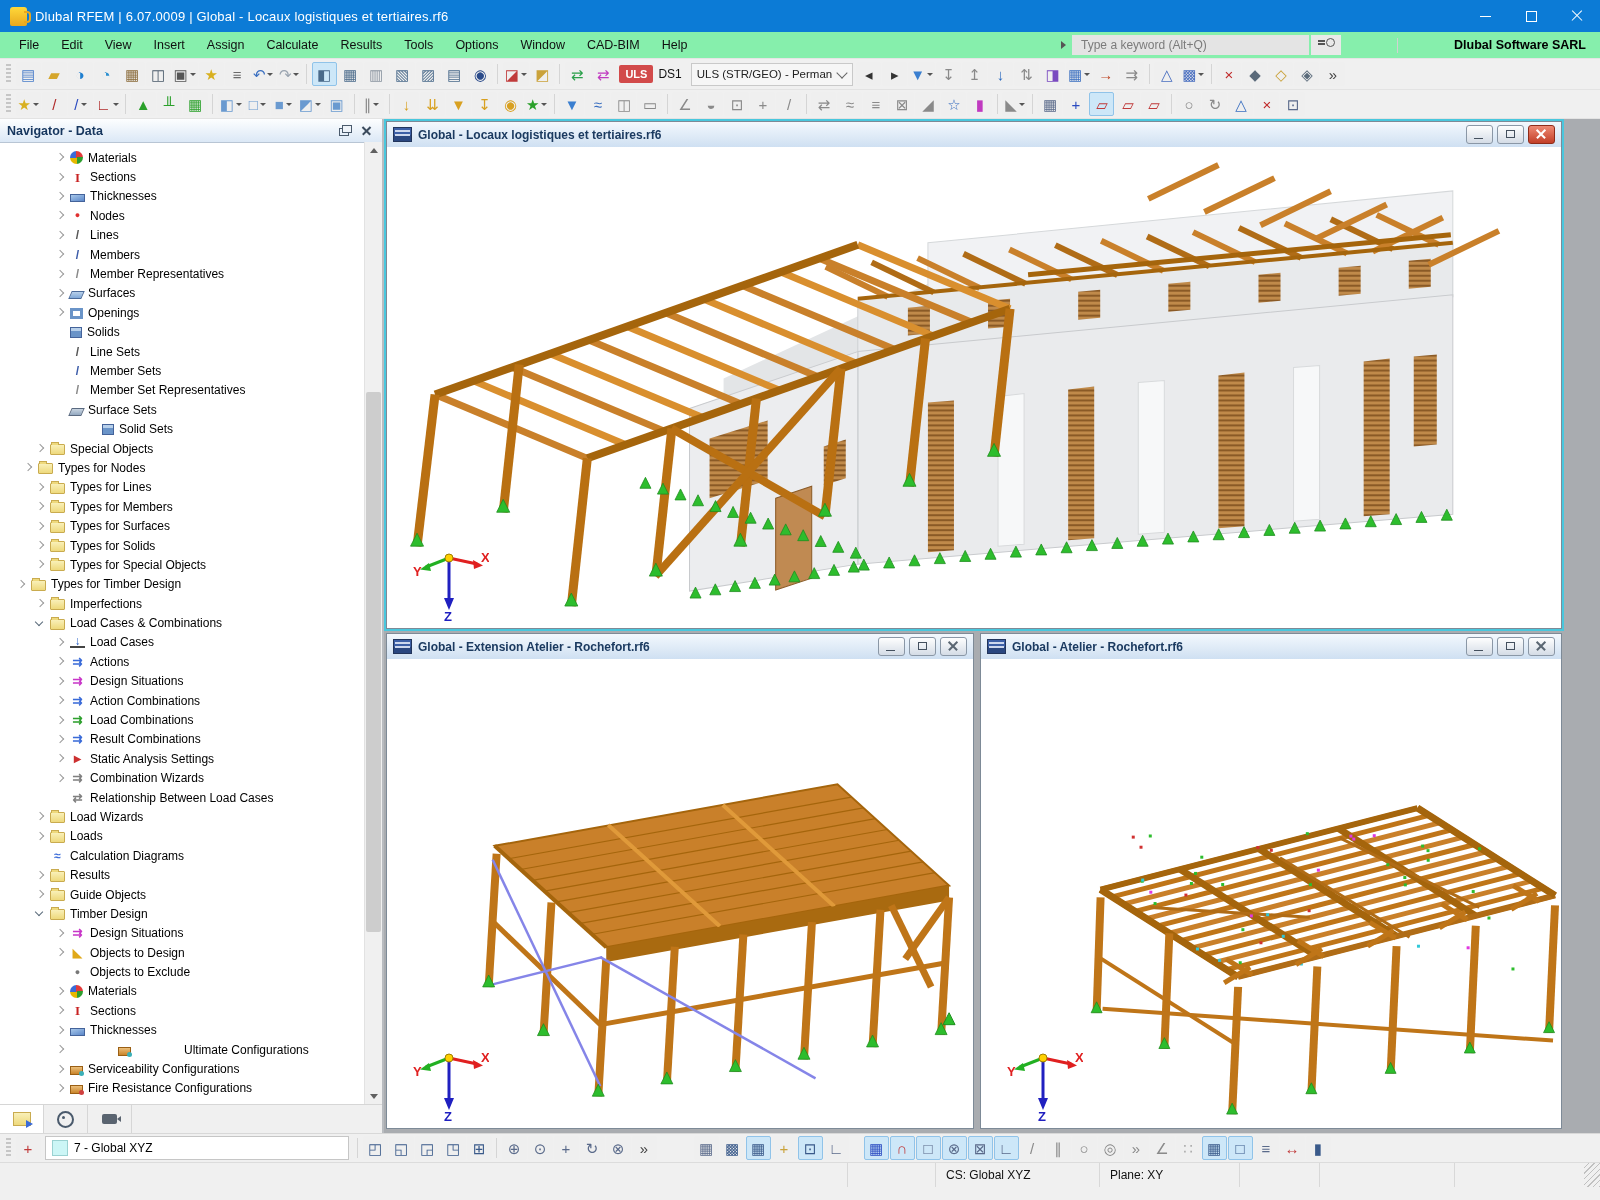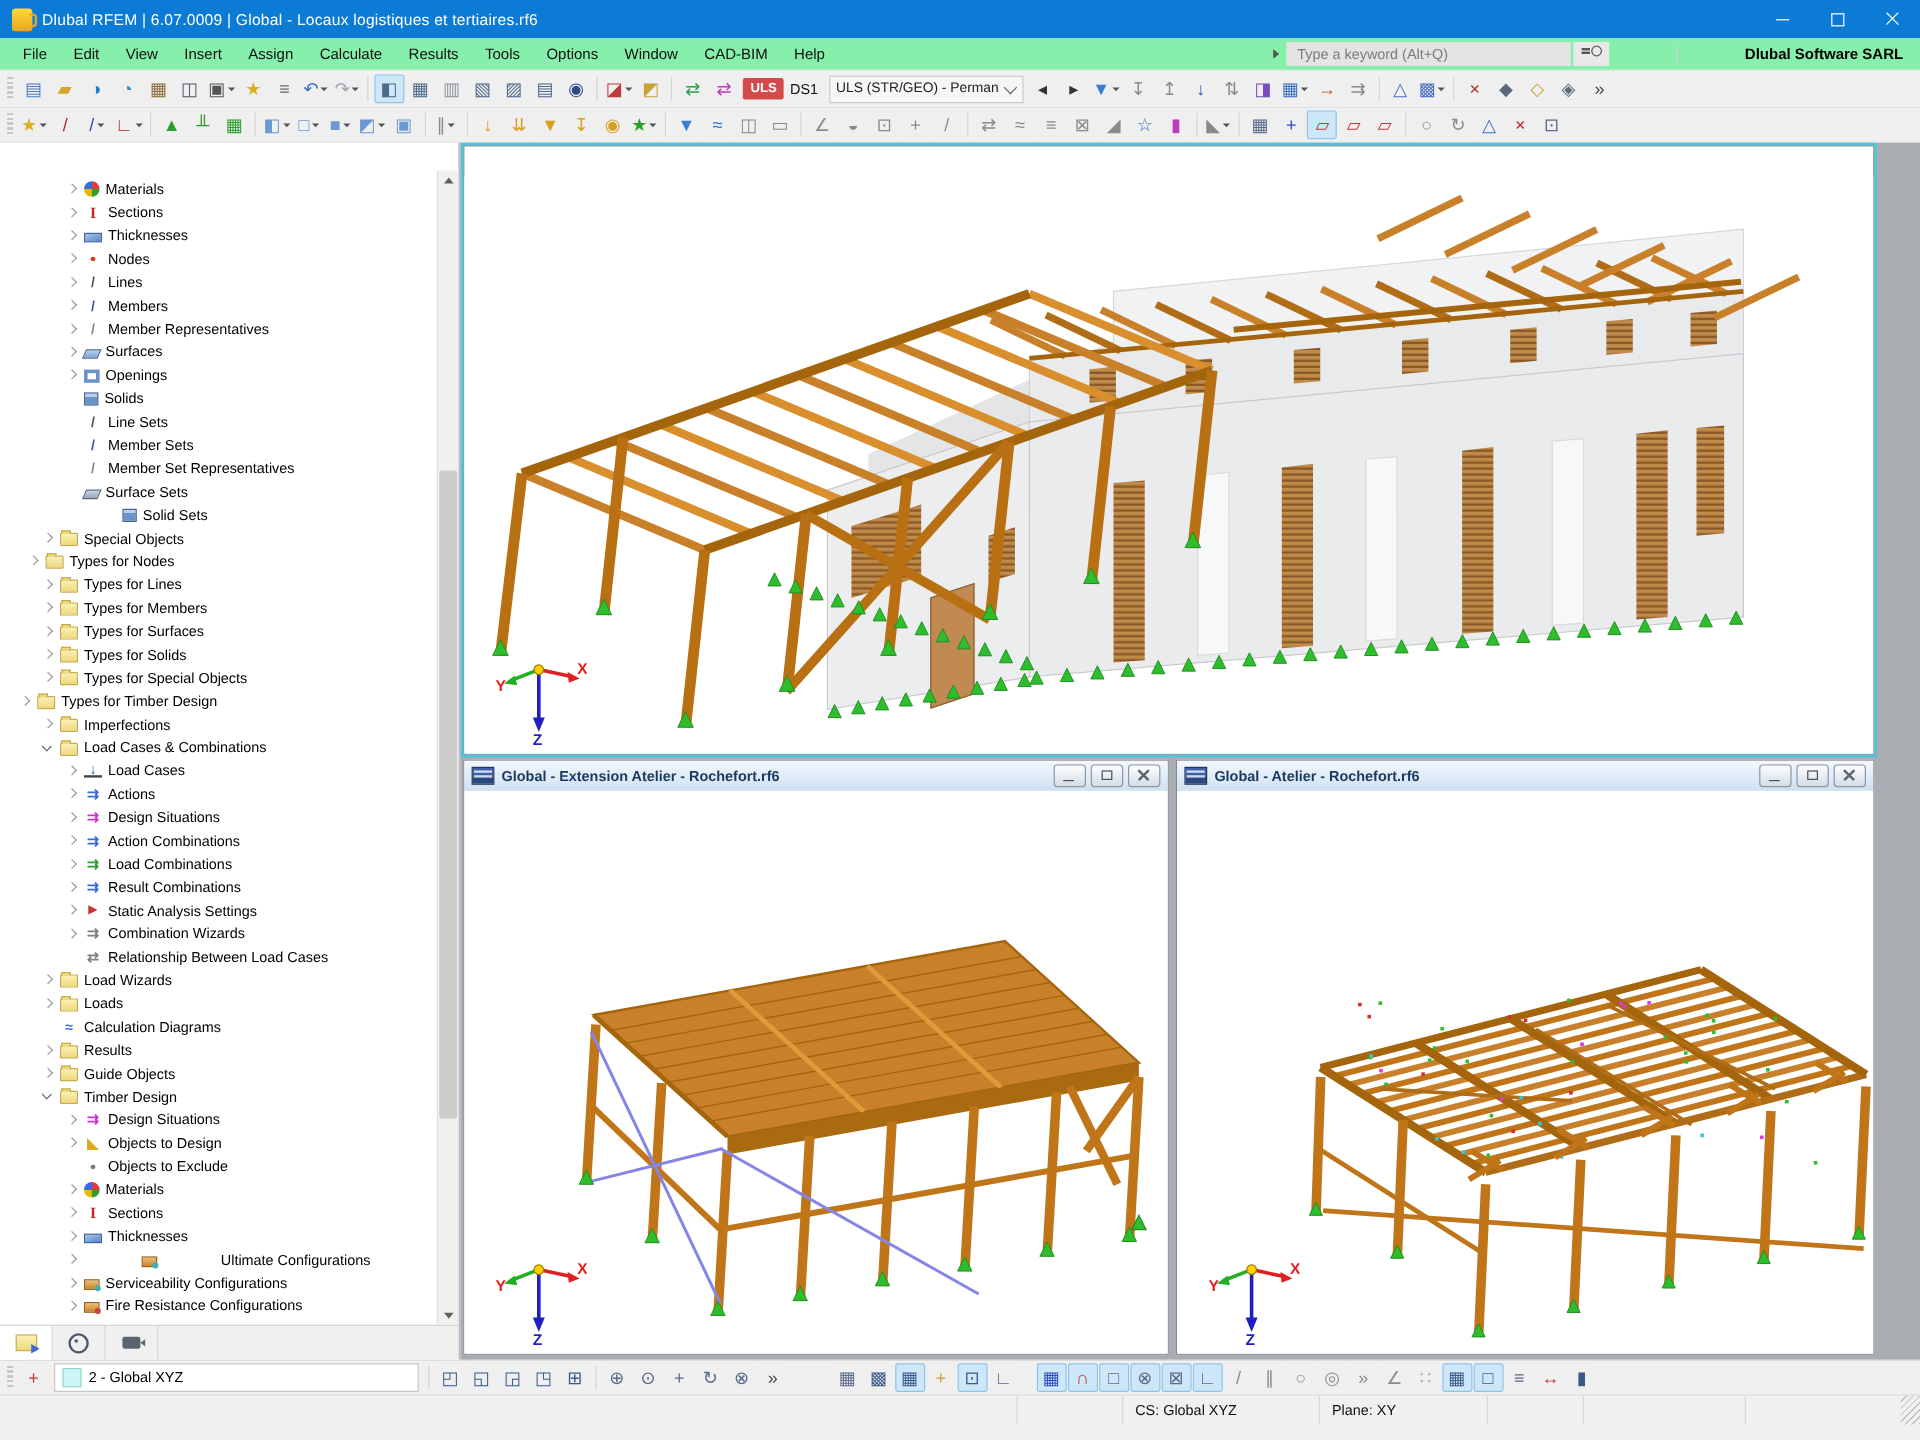--- a/index.html
+++ b/index.html
@@ -463,20 +463,26 @@
       <button class="tbtn">
         <span class="g" style="color: rgb(192, 42, 42);">×</span>
       </button>
       <button class="tbtn">
         <span class="g" style="color: rgb(90, 106, 138);">⊡</span>
       </button>
     </div>
 
   <div class="work">
     <div class="navpanel">
+      <div class="navhead">
+        <span>Navigator - Data</span>
+        <span class="nh-sp"></span>
+        <span class="nh-btn float"></span>
+        <span class="nh-btn close"></span>
+      </div>
       <div class="navtree" id="navtree">
           <div class="trow" style="padding-left: 54px;">
             <span class="chev c1"></span>
             <span class="ti ti-materials"></span>
             <span class="tlabel">Materials</span>
           </div>
           <div class="trow" style="padding-left: 54px;">
             <span class="chev c1"></span>
             <span class="ti ti-sections">I</span>
             <span class="tlabel">Sections</span>
@@ -731,20 +737,29 @@
           </div>
           <div class="ntab">
             <span class="nti-cam"></span>
           </div>
         </div>
     </div>
 
     <div class="mdi">
 
       <div class="mwin active" id="win1" style="left:2px;top:2px;width:1176px;height:508px">
+        <div class="mtitle">
+          <span class="micon"></span>
+          <span class="mtext">Global - Locaux logistiques et tertiaires.rf6</span>
+          <span class="mbtns">
+            <span class="mbtn min"></span>
+            <span class="mbtn res"></span>
+            <span class="mbtn cls"></span>
+          </span>
+        </div>
         <div class="mcanvas">
           <svg class="scene" viewBox="0 0 1172 482" preserveAspectRatio="none">
             <defs>
               <pattern id="wood" width="14" height="5" patternUnits="userSpaceOnUse">
                 <rect width="14" height="5" fill="#c08a4a"></rect>
                 <rect y="3" width="14" height="2" fill="#8a5a26"></rect>
               </pattern>
             </defs>
 
             <polygon points="336,232 624,98 624,268 336,402" fill="#e3e5e7"></polygon>
@@ -1140,21 +1155,21 @@
     </div>
   </div>
 
   <div class="bottombar" id="tbb">
       <span class="tgrip"></span>
       <button class="tbtn">
         <span class="g" style="color: rgb(192, 58, 58);">+</span>
       </button>
       <div class="bcombo">
         <span class="tswatch" style="background: rgb(204, 246, 246);"></span>
-        <span class="ct">2 - Global XYZ</span>
+        <span class="ct">7 - Global XYZ</span>
         <span class="carr"></span>
       </div>
       <span class="tsep"></span>
       <button class="tbtn">
         <span class="g" style="color: rgb(58, 90, 138);">◰</span>
       </button>
       <button class="tbtn">
         <span class="g" style="color: rgb(58, 90, 138);">◱</span>
       </button>
       <button class="tbtn">

